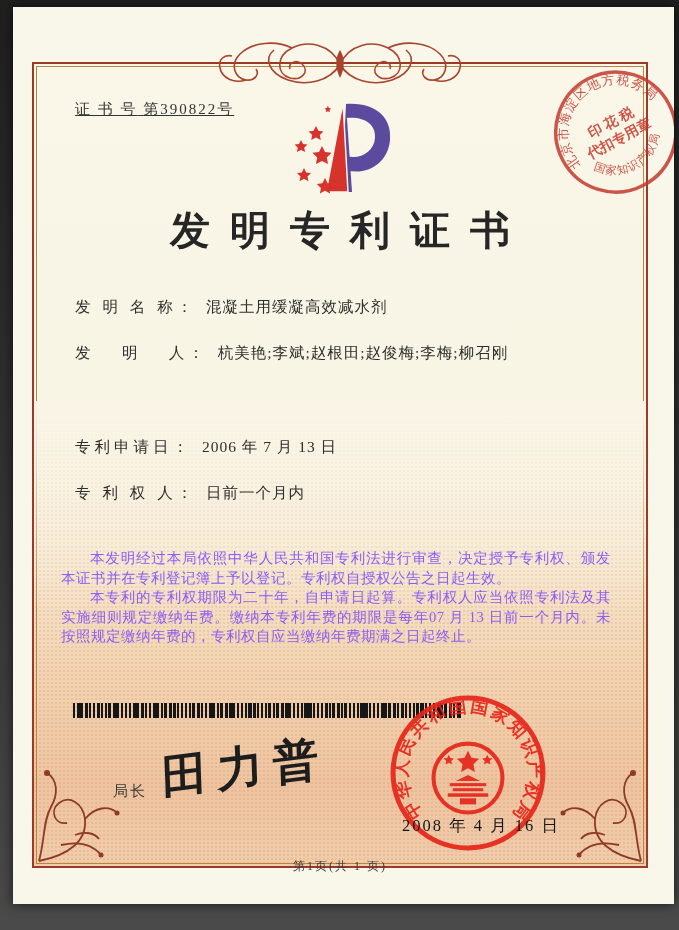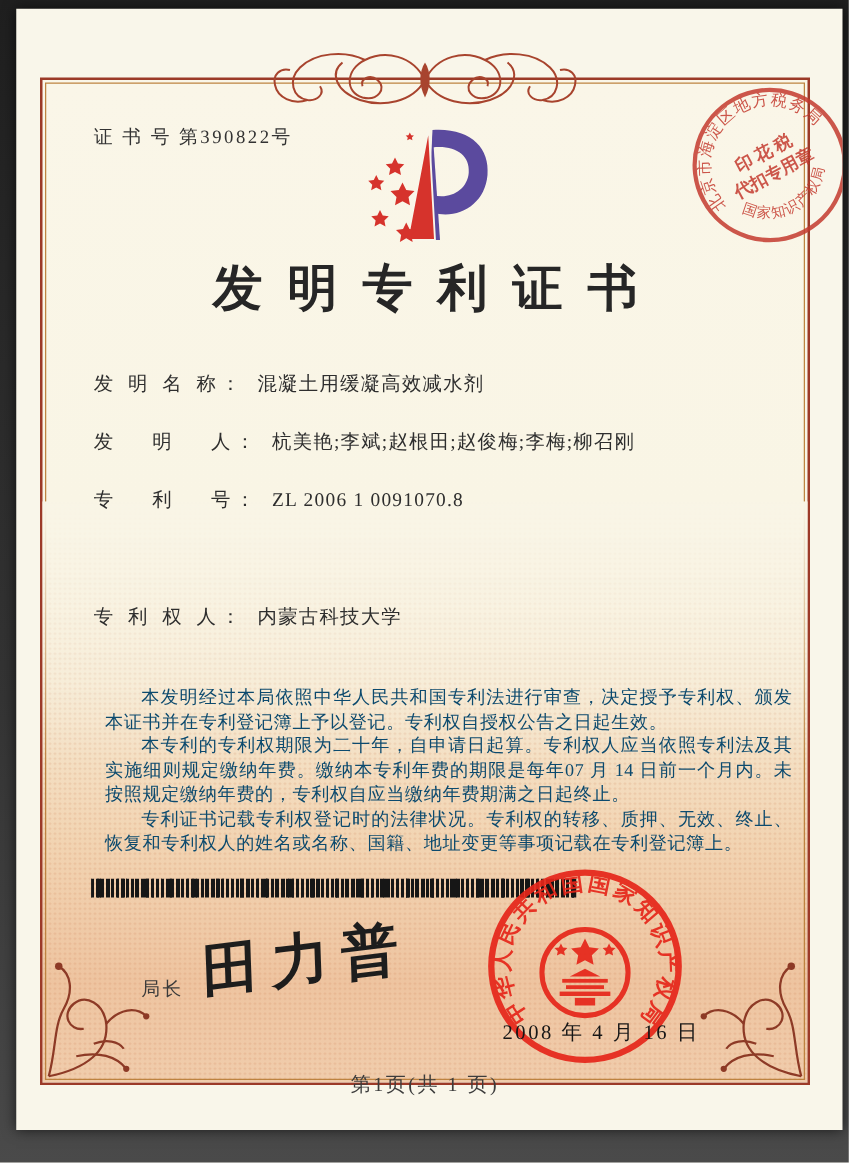--- a/index.html
+++ b/index.html
@@ -25,35 +25,35 @@
     background-image:
       linear-gradient(180deg,#f9f5e6 0%,rgba(249,245,230,0) 45%),
       radial-gradient(rgba(198,108,64,.17) .8px,transparent .9px);
     background-size:100% 100%,4px 4px;
   }
   .ornament{position:absolute;pointer-events:none;}
   .ornament.top{left:50%;top:-26px;transform:translateX(-50%);}
   .ornament.bl{left:1px;bottom:1px;}
   .ornament.br{right:1px;bottom:1px;transform:scaleX(-1);}
   .certno{
-    position:absolute;left:62px;top:93px;font-size:15px;color:#333;letter-spacing:2px;
+    position:absolute;left:62px;top:93px;font-size:15px;color:#333;letter-spacing:2px;text-decoration:underline;
   }
   .logo{position:absolute;left:267px;top:89px;}
   .title{
     position:absolute;left:19px;top:196px;width:616px;text-align:center;
     font-size:40px;font-weight:bold;color:#262626;letter-spacing:20px;text-indent:20px;
   }
   .field{
     position:absolute;left:62px;width:540px;font-size:15.5px;color:#2e2e2e;white-space:nowrap;
   }
   .field .lab{letter-spacing:4px;}
   .field .val{margin-left:6px;letter-spacing:1px;}
   .paras{
-    position:absolute;left:71px;top:542px;width:550px;
-    font-size:14.5px;line-height:19.5px;color:#0c4a6e;text-align:justify;
+    position:absolute;left:48px;top:542px;width:550px;
+    font-size:14.5px;line-height:19.5px;color:#8b5cf6;text-align:justify;
   }
   .paras p{margin:0;text-indent:2em;letter-spacing:.5px;}
   .barcode{
     position:absolute;left:60px;top:696px;width:388px;height:15px;
     background-image:
       repeating-linear-gradient(90deg,#161616 0 2px,transparent 2px 4px),
       repeating-linear-gradient(90deg,#161616 0 1px,transparent 1px 7px),
       repeating-linear-gradient(90deg,transparent 0 5px,#161616 5px 8px,transparent 8px 19px);
   }
   .director{
@@ -63,21 +63,21 @@
     position:absolute;left:148px;top:730px;font-size:46px;font-weight:700;color:#1d1d1d;
     transform:rotate(-7deg) skewX(-5deg);letter-spacing:10px;white-space:nowrap;
   }
   .seal{position:absolute;left:376px;top:687px;}
   .seal-date{
     position:absolute;left:389px;top:808px;width:170px;font-size:16.5px;color:#161616;
     letter-spacing:2px;white-space:nowrap;
   }
   .footer{
     position:absolute;left:19px;top:851px;width:616px;text-align:center;
-    font-size:16px;color:#3c3c3c;letter-spacing:2px;
+    font-size:12px;color:#3c3c3c;letter-spacing:2px;
   }
   .taxstamp{position:absolute;left:537px;top:58px;transform:rotate(-28deg);}
 </style>
 </head>
 <body>
 
 <div class="paper">
 
   <div class="frame">
     <div class="texture"></div>
@@ -161,33 +161,32 @@
   <div class="title">发明专利证书</div>
 
   <div class="field" style="top:290px">
     <span class="lab">发 明 名 称：</span>
     <span class="val">混凝土用缓凝高效减水剂</span>
   </div>
   <div class="field" style="top:336px">
     <span class="lab">发　 明　 人：</span>
     <span class="val">杭美艳;李斌;赵根田;赵俊梅;李梅;柳召刚</span>
   </div>
-  <div class="field" style="top:383px">
-    <span class="lab">专　 利　 号：</span>
-    <span class="val">ZL 2006 1 0091070.8</span>
+  <div class="field" style="top:430px">
+    <span class="lab">专利申请日：</span>
+    <span class="val">2006 年 7 月 13 日</span>
   </div>
   <div class="field" style="top:476px">
     <span class="lab">专 利 权 人：</span>
-    <span class="val">内蒙古科技大学</span>
+    <span class="val">日前一个月内</span>
   </div>
 
   <div class="paras">
     <p>本发明经过本局依照中华人民共和国专利法进行审查，决定授予专利权、颁发本证书并在专利登记簿上予以登记。专利权自授权公告之日起生效。</p>
-    <p>本专利的专利权期限为二十年，自申请日起算。专利权人应当依照专利法及其实施细则规定缴纳年费。缴纳本专利年费的期限是每年07 月 14 日前一个月内。未按照规定缴纳年费的，专利权自应当缴纳年费期满之日起终止。</p>
-    <p>专利证书记载专利权登记时的法律状况。专利权的转移、质押、无效、终止、恢复和专利权人的姓名或名称、国籍、地址变更等事项记载在专利登记簿上。</p>
+    <p>本专利的专利权期限为二十年，自申请日起算。专利权人应当依照专利法及其实施细则规定缴纳年费。缴纳本专利年费的期限是每年07 月 13 日前一个月内。未按照规定缴纳年费的，专利权自应当缴纳年费期满之日起终止。</p>
   </div>
 
   <div class="barcode"></div>
 
   <div class="director">局长</div>
   <div class="signature">田力普</div>
 
   <svg class="seal" width="158" height="158" viewBox="0 0 156 156" opacity="0.92">
     <g fill="#e6261a">
       <circle cx="78" cy="78" r="74" fill="none" stroke="#e6261a" stroke-width="5"></circle>

